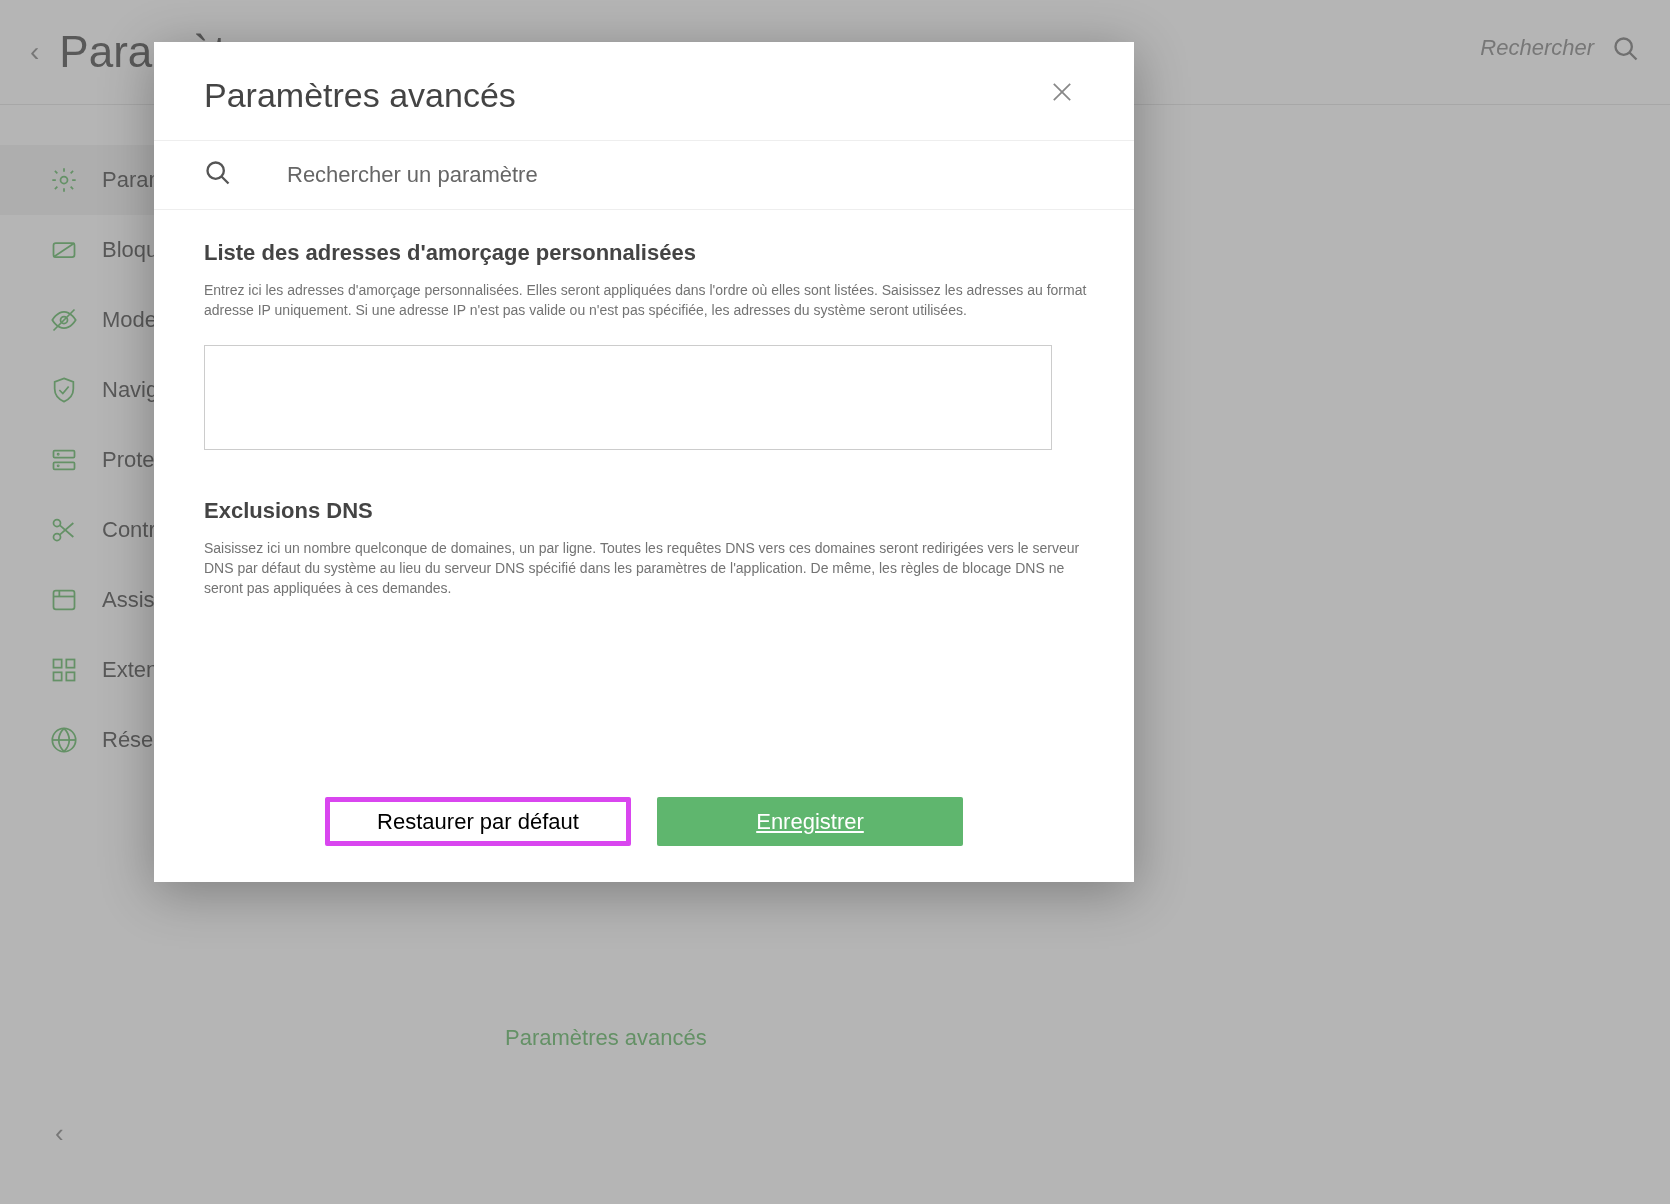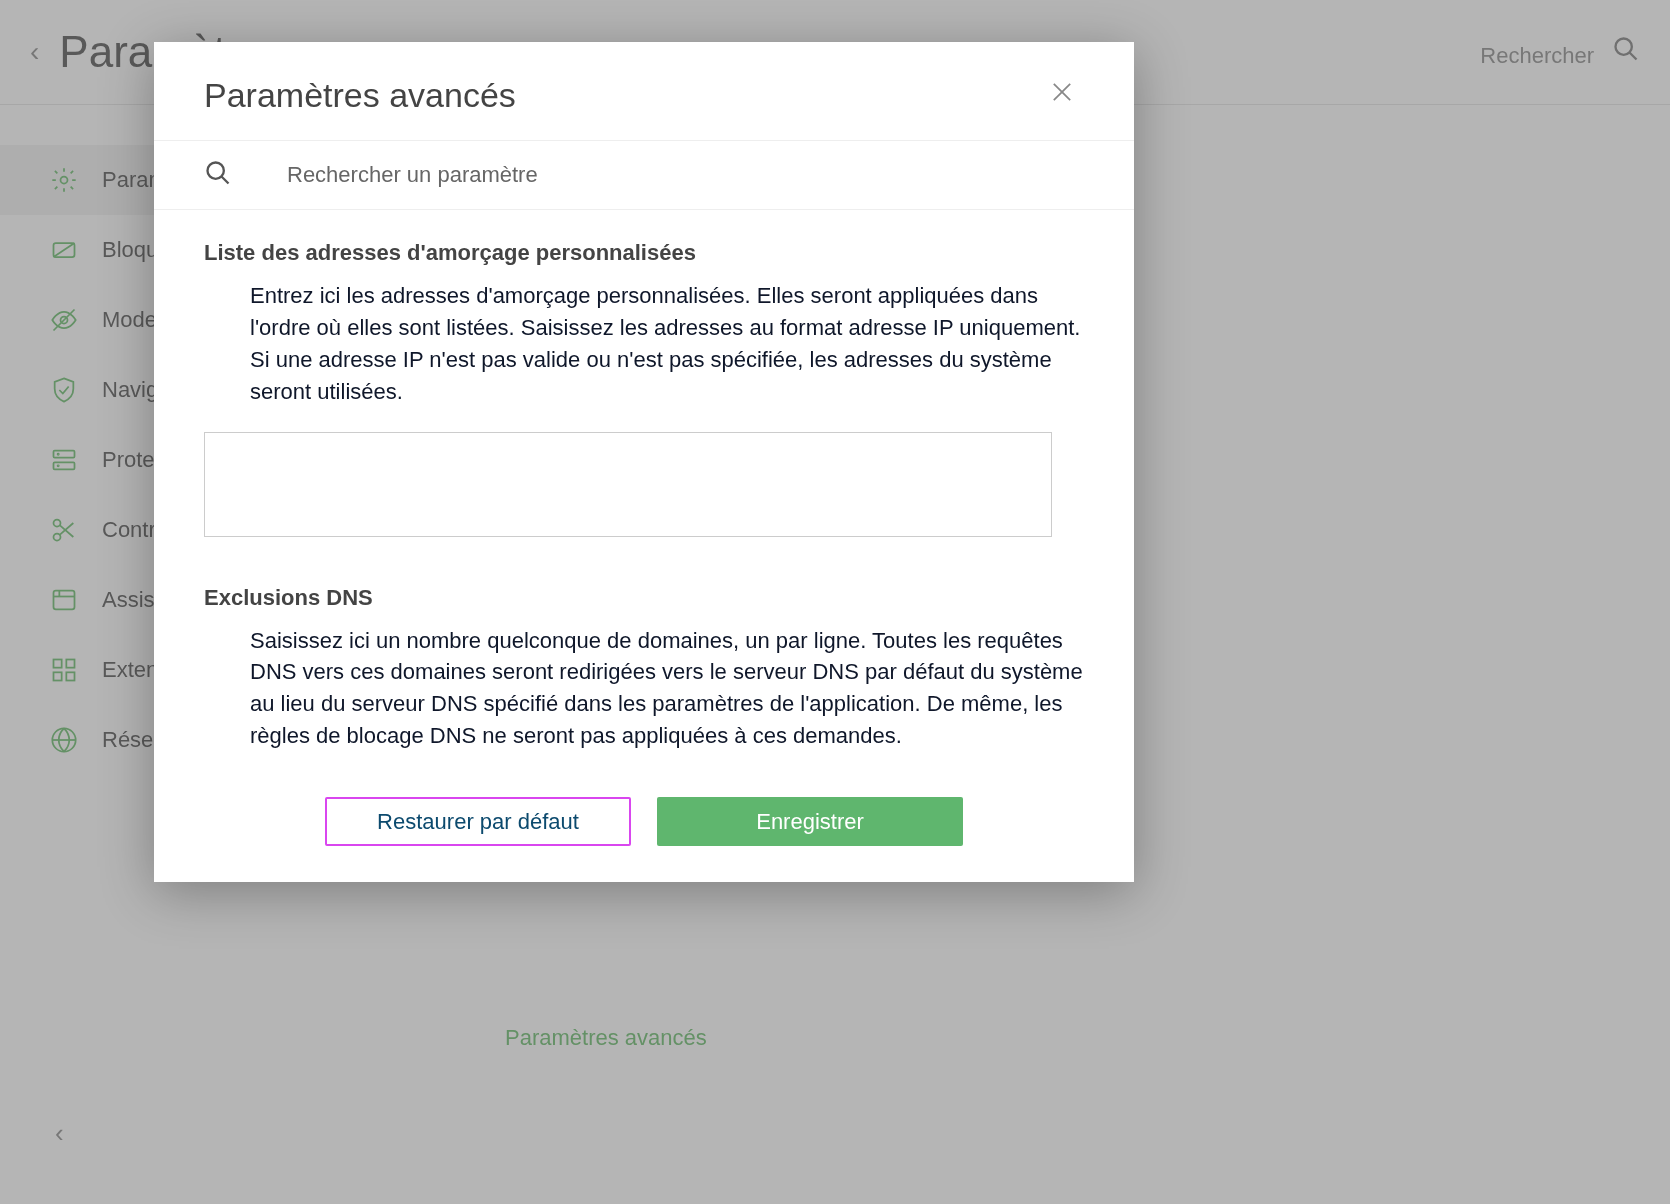--- a/index.html
+++ b/index.html
@@ -27,23 +27,24 @@
   margin-right: 20px;
 }
 .page-title {
   font-size: 44px;
   font-weight: 300;
   color: #333;
   flex: 1;
 }
 .search-area {
   display: flex;
-  align-items: flex-end;
+  align-items: flex-start;
   color: #777;
   font-size: 22px;
+  font-style: italic;
 }
 .search-area .mag { margin-left: 18px; }
 
 .page-body {
   display: flex;
   height: calc(100% - 105px);
 }
 
 .sidebar {
   width: 445px;
@@ -145,25 +146,24 @@
 .dialog-body::-webkit-scrollbar-track { background: #f0f0f0; }
 .dialog-body::-webkit-scrollbar-thumb { background: #ccc; border-radius: 8px; }
 
 .section-title {
   font-size: 22px;
   font-weight: 600;
   color: #444;
   margin-bottom: 14px;
 }
 .section-desc {
-  font-size: 22px;
+  font-size: 14px;
   line-height: 1.45;
-  color: #0f172a;
+  color: #737373;
   margin-bottom: 24px;
-  margin-left: 46px;
 }
 .section-textarea {
   width: 848px;
   height: 105px;
   border: 1px solid #ccc;
   padding: 10px;
   font-size: 18px;
   resize: none;
   margin-bottom: 44px;
 }
@@ -178,28 +178,29 @@
   width: 306px;
   height: 49px;
   font-size: 22px;
   border-radius: 2px;
   cursor: pointer;
   display: flex;
   align-items: center;
   justify-content: center;
 }
 .btn-outline {
-  border: 2px solid #d946ef;
-  color: #0c4a6e;
+  border: 5px solid #d946ef;
+  color: #000000;
   background: #fff;
 }
 .btn-primary {
   border: none;
   background: #5fb66e;
   color: #fff;
+  text-decoration: underline;
 }
 
 
 svg { width: 28px; height: 28px; }
 </style>
 </head>
 <body>
 
 <div class="page-header">
   <span class="back-chevron">‹</span>

